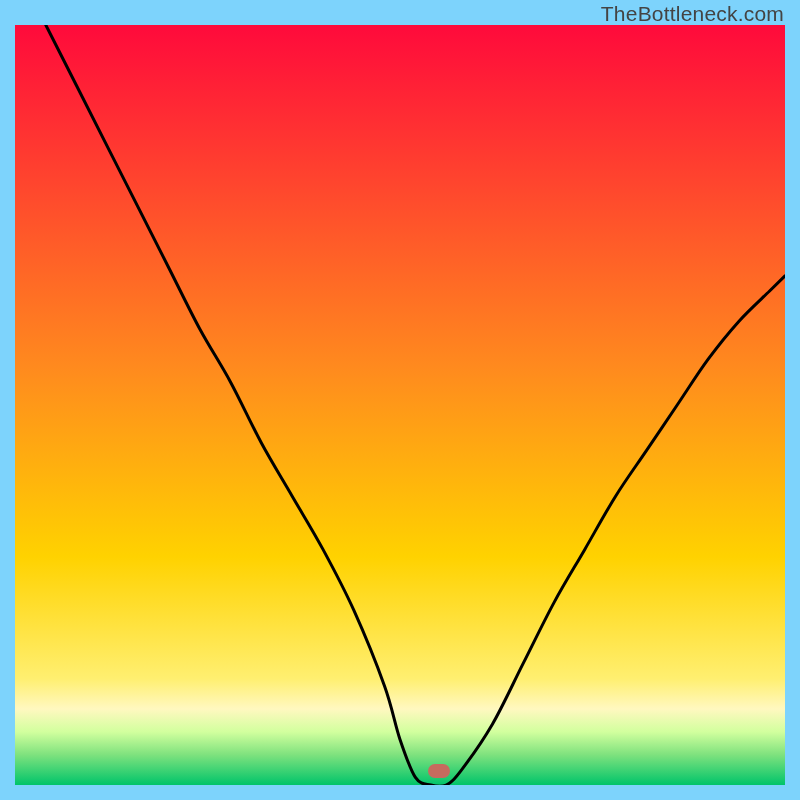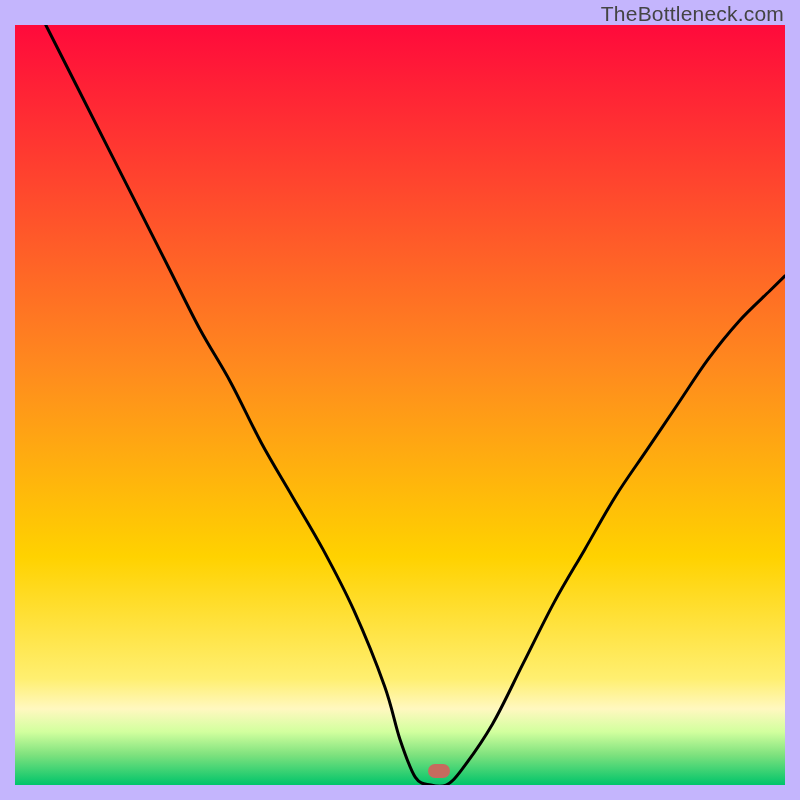--- a/index.html
+++ b/index.html
@@ -7,21 +7,21 @@
     padding: 0;
     width: 800px;
     height: 800px;
     background: #000;
     overflow: hidden;
   }
   .frame {
     position: relative;
     width: 800px;
     height: 800px;
-    background: #c4b5fd;
+    background: #7dd3fc;
   }
   .watermark {
     position: absolute;
     top: 2px;
     right: 16px;
     font-family: Arial, Helvetica, sans-serif;
     font-size: 21px;
     font-weight: 500;
     color: #444444;
     letter-spacing: 0.2px;

